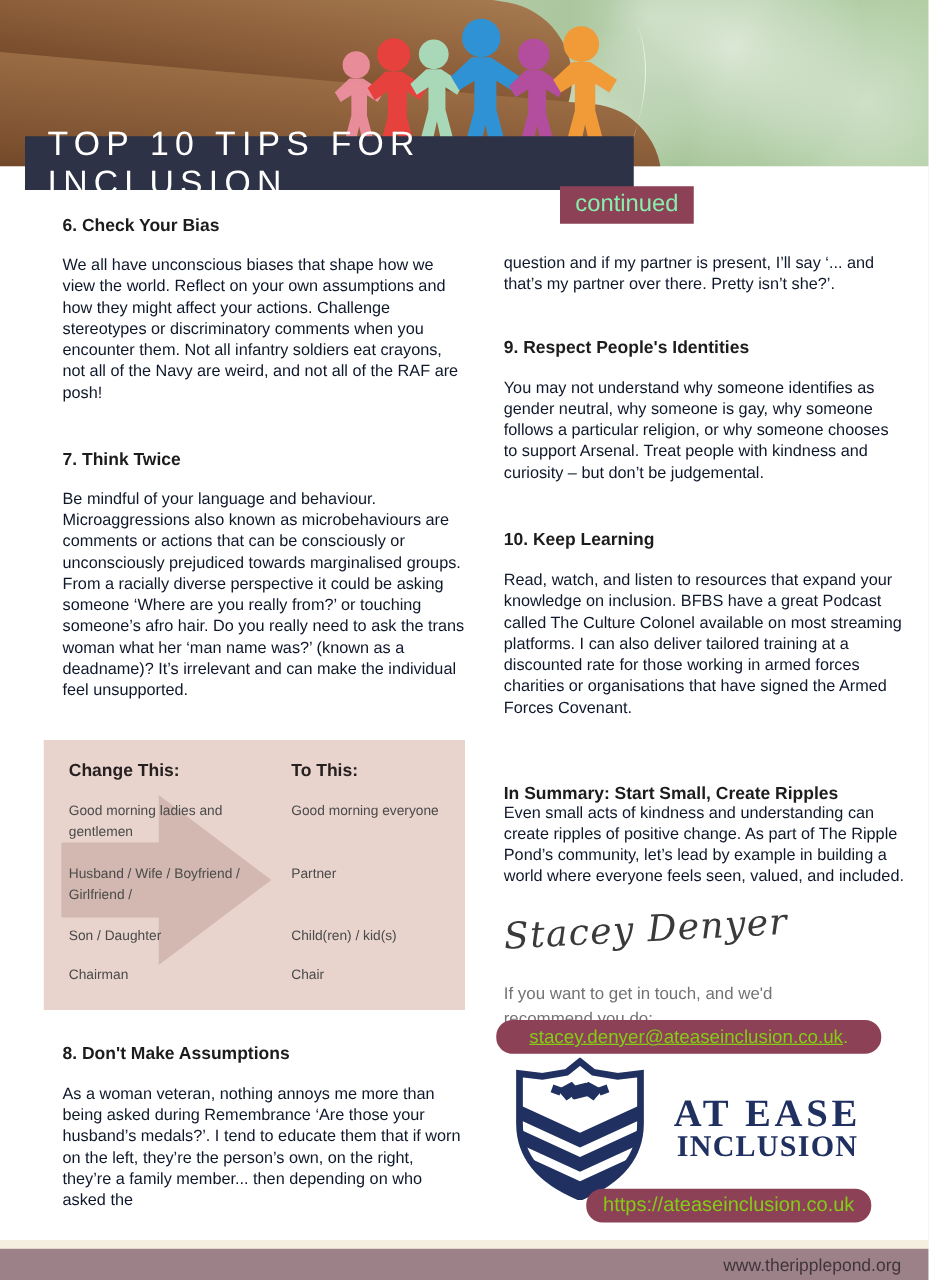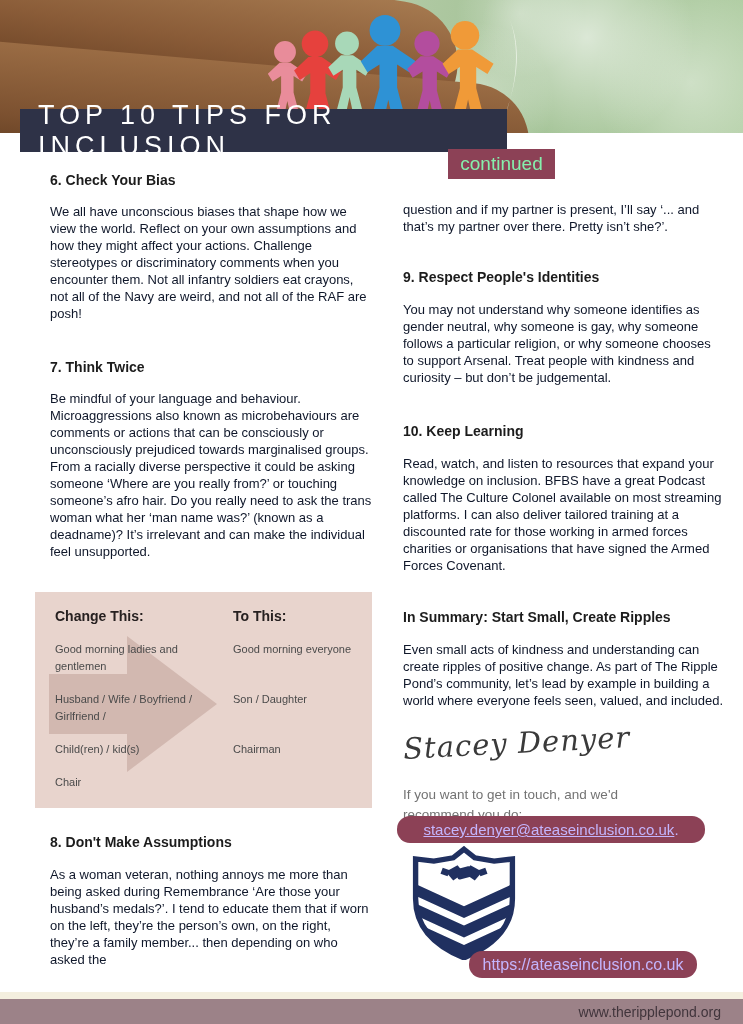--- a/index.html
+++ b/index.html
@@ -64,21 +64,21 @@
   .ct-cell { font-size:11px; line-height:17px; color:#4a4a4a; margin-bottom:16px; }
 
   
   .signature {
     position:absolute; left:403px; top:726px; font-family:"DejaVu Serif", serif;
     font-style:italic; font-size:29px; color:#3a3a3a; transform:rotate(-3deg);
     letter-spacing:1px;
   }
   .contact-intro { position:absolute; left:403px; top:785px; font-size:13.5px; line-height:20px; color:#737373; }
   .pill {
-    position:absolute; background:#8c4156; color:#c4b5fd; border-radius:13px;
+    position:absolute; background:#8c4156; color:#84cc16; border-radius:13px;
     display:flex; align-items:center; justify-content:center; font-size:15px;
     text-decoration:none; cursor:pointer;
   }
   .email-pill { left:397px; top:816px; width:308px; height:27px; }
   .email-pill .u { text-decoration:underline; }
   .url-pill { left:469px; top:951px; width:228px; height:27px; font-size:16px; }
 
   
   .logo-shield { position:absolute; left:410px; top:846px; }
   .logo-text { position:absolute; left:530px; top:876px; width:168px; text-align:center; color:#203060; font-family:"Liberation Serif", serif; }
@@ -136,41 +136,42 @@
       <polygon points="0,46 78,46 78,8 168,76 78,144 78,106 0,106" fill="#a9847c" opacity="0.35"></polygon>
     </svg>
     <div class="ct-grid">
       <div class="ct-head">Change This:</div>
       <div class="ct-head">To This:</div>
 
       <div class="ct-cell">Good morning ladies and gentlemen</div>
       <div class="ct-cell">Good morning everyone</div>
 
       <div class="ct-cell">Husband / Wife / Boyfriend / Girlfriend /</div>
+      <div class="ct-cell">Partner</div>
 
       <div class="ct-cell" style="margin-bottom:14px;">Son / Daughter</div>
       <div class="ct-cell" style="margin-bottom:14px;">Child(ren) / kid(s)</div>
 
       <div class="ct-cell">Chairman</div>
       <div class="ct-cell">Chair</div>
     </div>
   </div>
 
   <div class="h col-l" style="top:834px;">8. Don't Make Assumptions</div>
   <div class="p col-l" style="top:866px;">As a woman veteran, nothing annoys me more than being asked during Remembrance ‘Are those your husband’s medals?’. I tend to educate them that if worn on the left, they’re the person’s own, on the right, they’re a family member... then depending on who asked the</div>
 
   <div class="p col-r" style="top:201px;">question and if my partner is present, I’ll say ‘... and that’s my partner over there. Pretty isn’t she?’.</div>
 
   <div class="h col-r" style="top:269px;">9. Respect People's Identities</div>
   <div class="p col-r" style="top:301px;">You may not understand why someone identifies as gender neutral, why someone is gay, why someone follows a particular religion, or why someone chooses to support Arsenal. Treat people with kindness and curiosity – but don’t be judgemental.</div>
 
   <div class="h col-r" style="top:423px;">10. Keep Learning</div>
   <div class="p col-r" style="top:455px;">Read, watch, and listen to resources that expand your knowledge on inclusion. BFBS have a great Podcast called The Culture Colonel available on most streaming platforms. I can also deliver tailored training at a discounted rate for those working in armed forces charities or organisations that have signed the Armed Forces Covenant.</div>
 
-  <div class="h col-r" style="top:609px;">In Summary: Start Small, Create Ripples</div>
+  <div class="h col-r" style="top:626px;">In Summary: Start Small, Create Ripples</div>
   <div class="p col-r" style="top:641px;">Even small acts of kindness and understanding can create ripples of positive change. As part of The Ripple Pond’s community, let’s lead by example in building a world where everyone feels seen, valued, and included.</div>
 
   <div class="signature">Stacey Denyer</div>
 
   <div class="contact-intro">
     <div>If you want to get in touch, and we'd</div>
     <div>recommend you do:</div>
   </div>
 
   <a class="pill email-pill">
@@ -191,20 +192,24 @@
       <polygon points="2,70 50,92 98,70 98,81 50,103 2,81"></polygon>
     </g>
     <g fill="#203060">
       <polygon points="33,24 44,18 50,25 40,32"></polygon>
       <polygon points="67,24 56,18 50,25 60,32"></polygon>
       <rect x="43" y="20" width="14" height="10" rx="2" transform="rotate(-14 50 25)"></rect>
       <rect x="29" y="21" width="7" height="6" transform="rotate(20 32 24)"></rect>
       <rect x="64" y="21" width="7" height="6" transform="rotate(-20 68 24)"></rect>
     </g>
   </svg>
+  <div class="logo-text">
+    <div class="logo-line1">AT EASE</div>
+    <div class="logo-line2">INCLUSION</div>
+  </div>
 
   <a class="pill url-pill">https://ateaseinclusion.co.uk</a>
 
   <div class="footer-cream"></div>
   <div class="footer-bar">
     <span>www.theripplepond.org</span>
   </div>
 
 </div>
 

